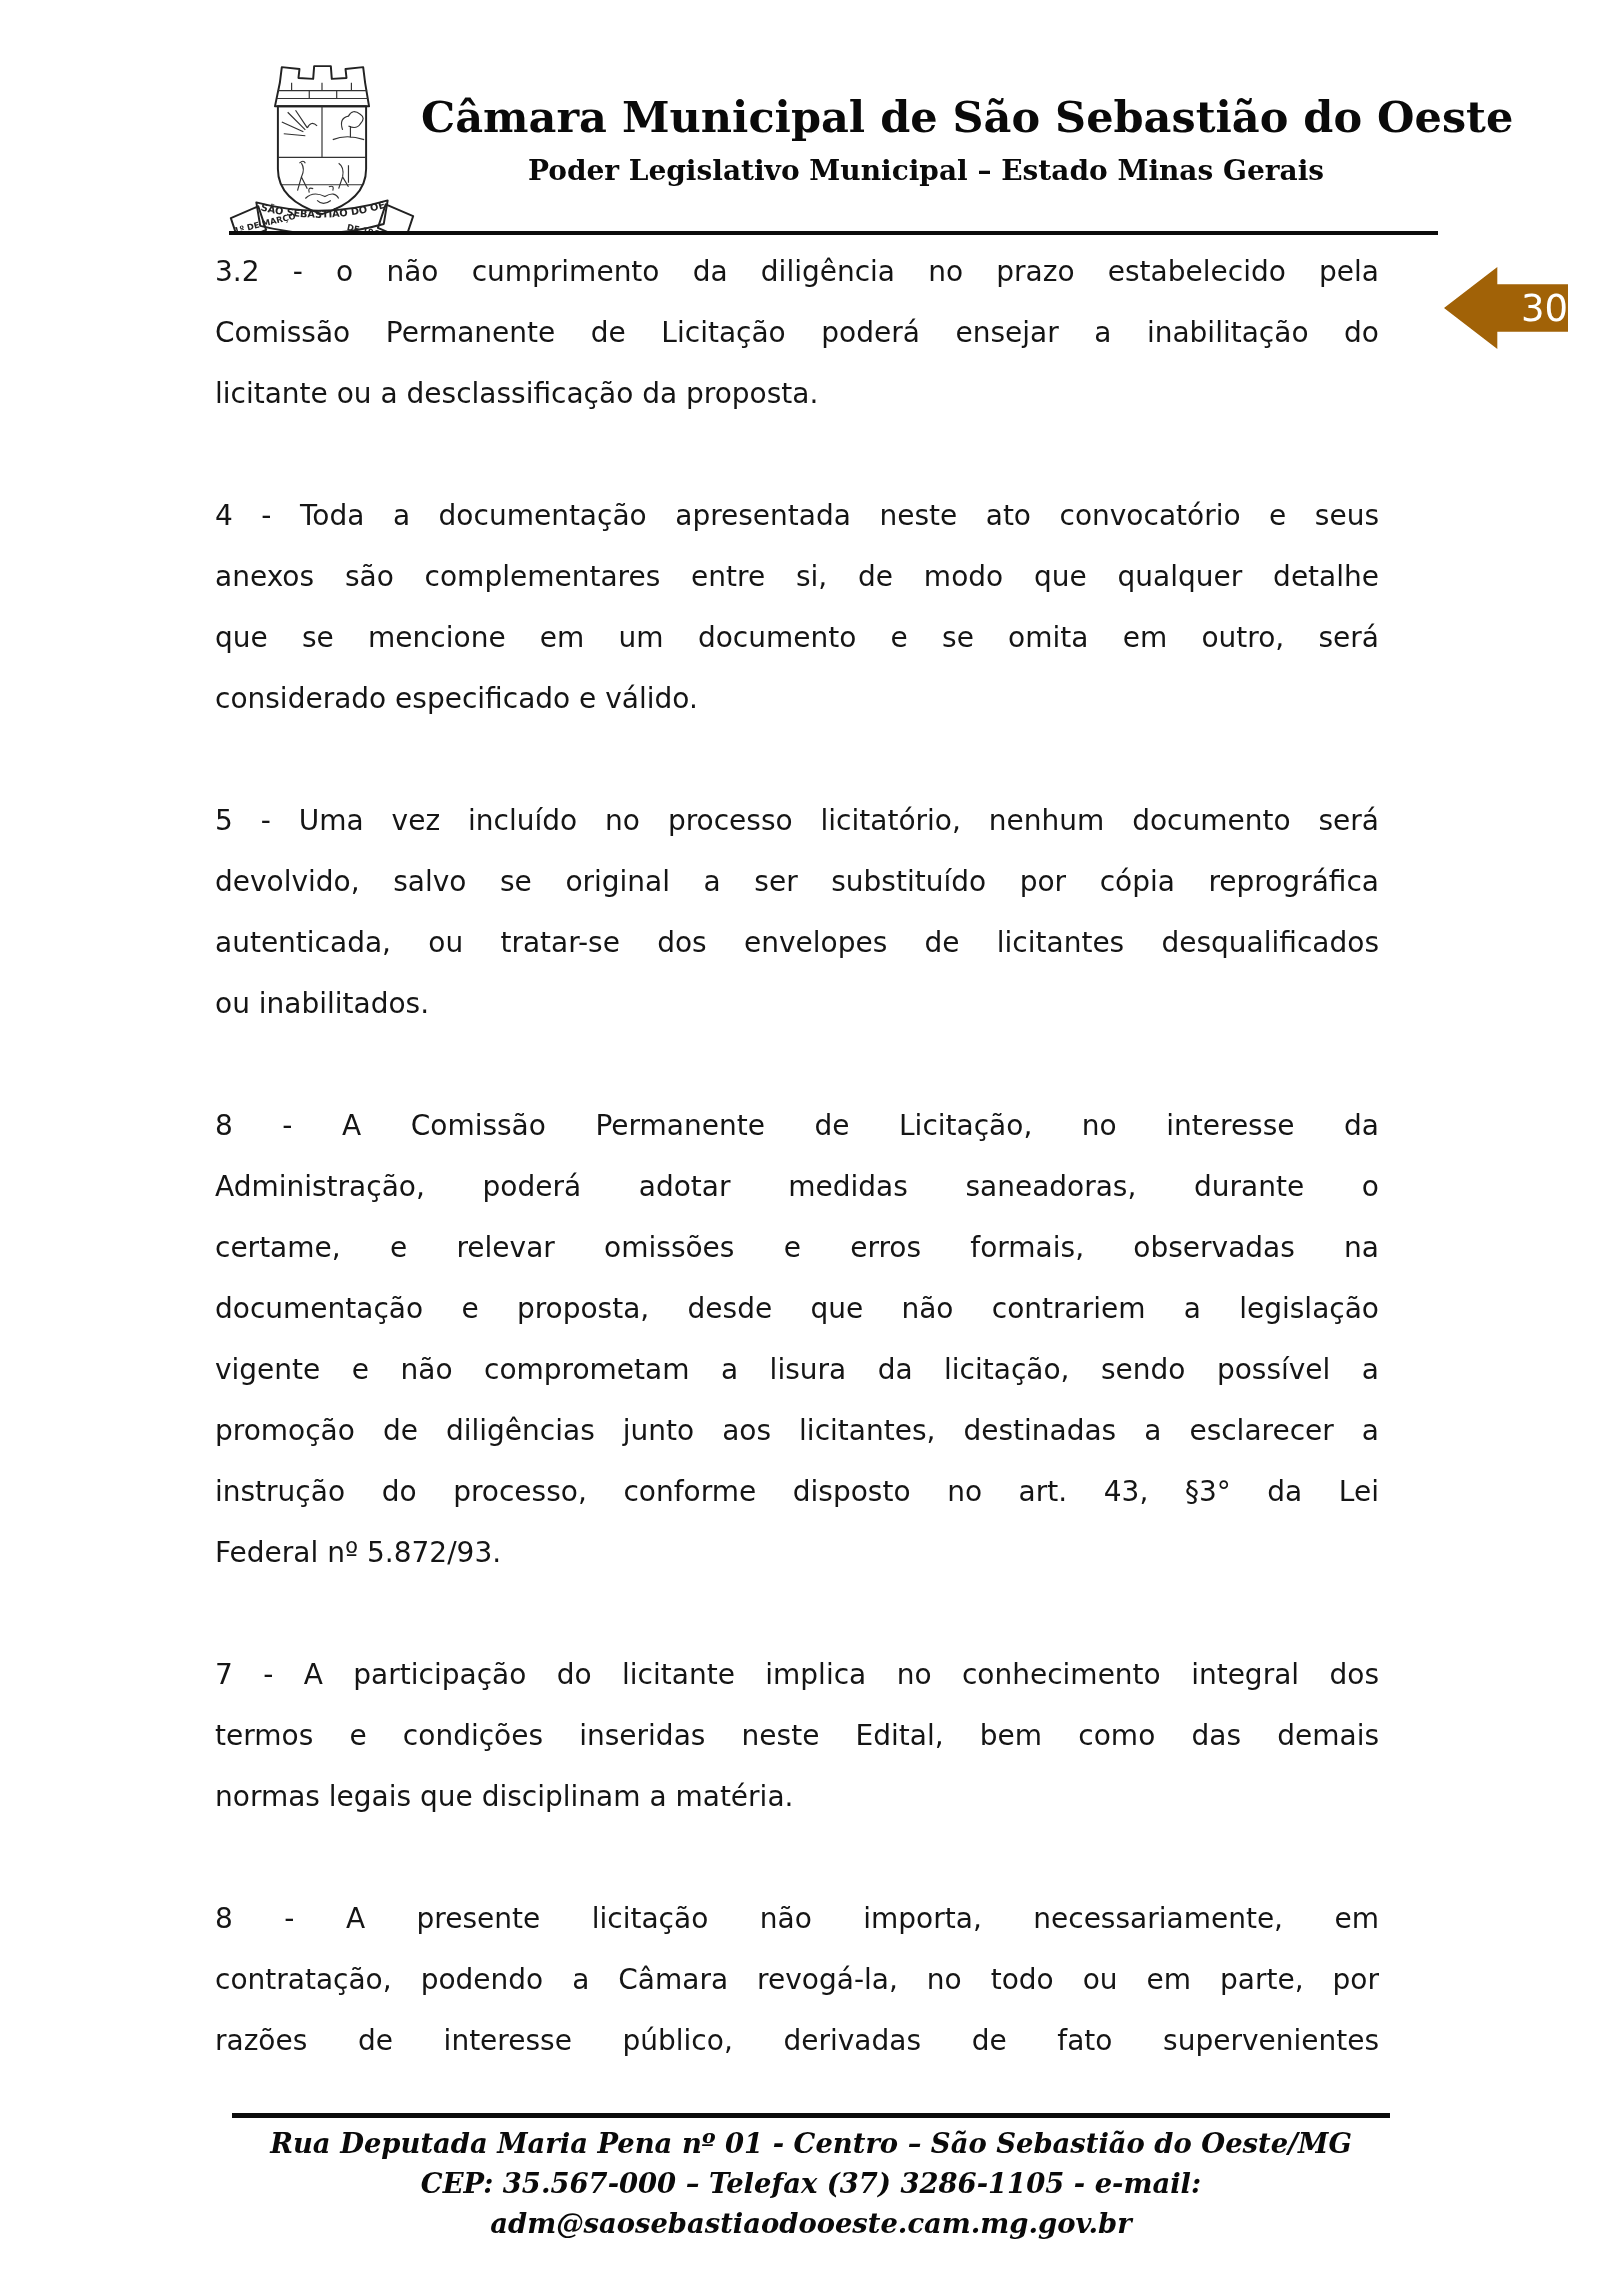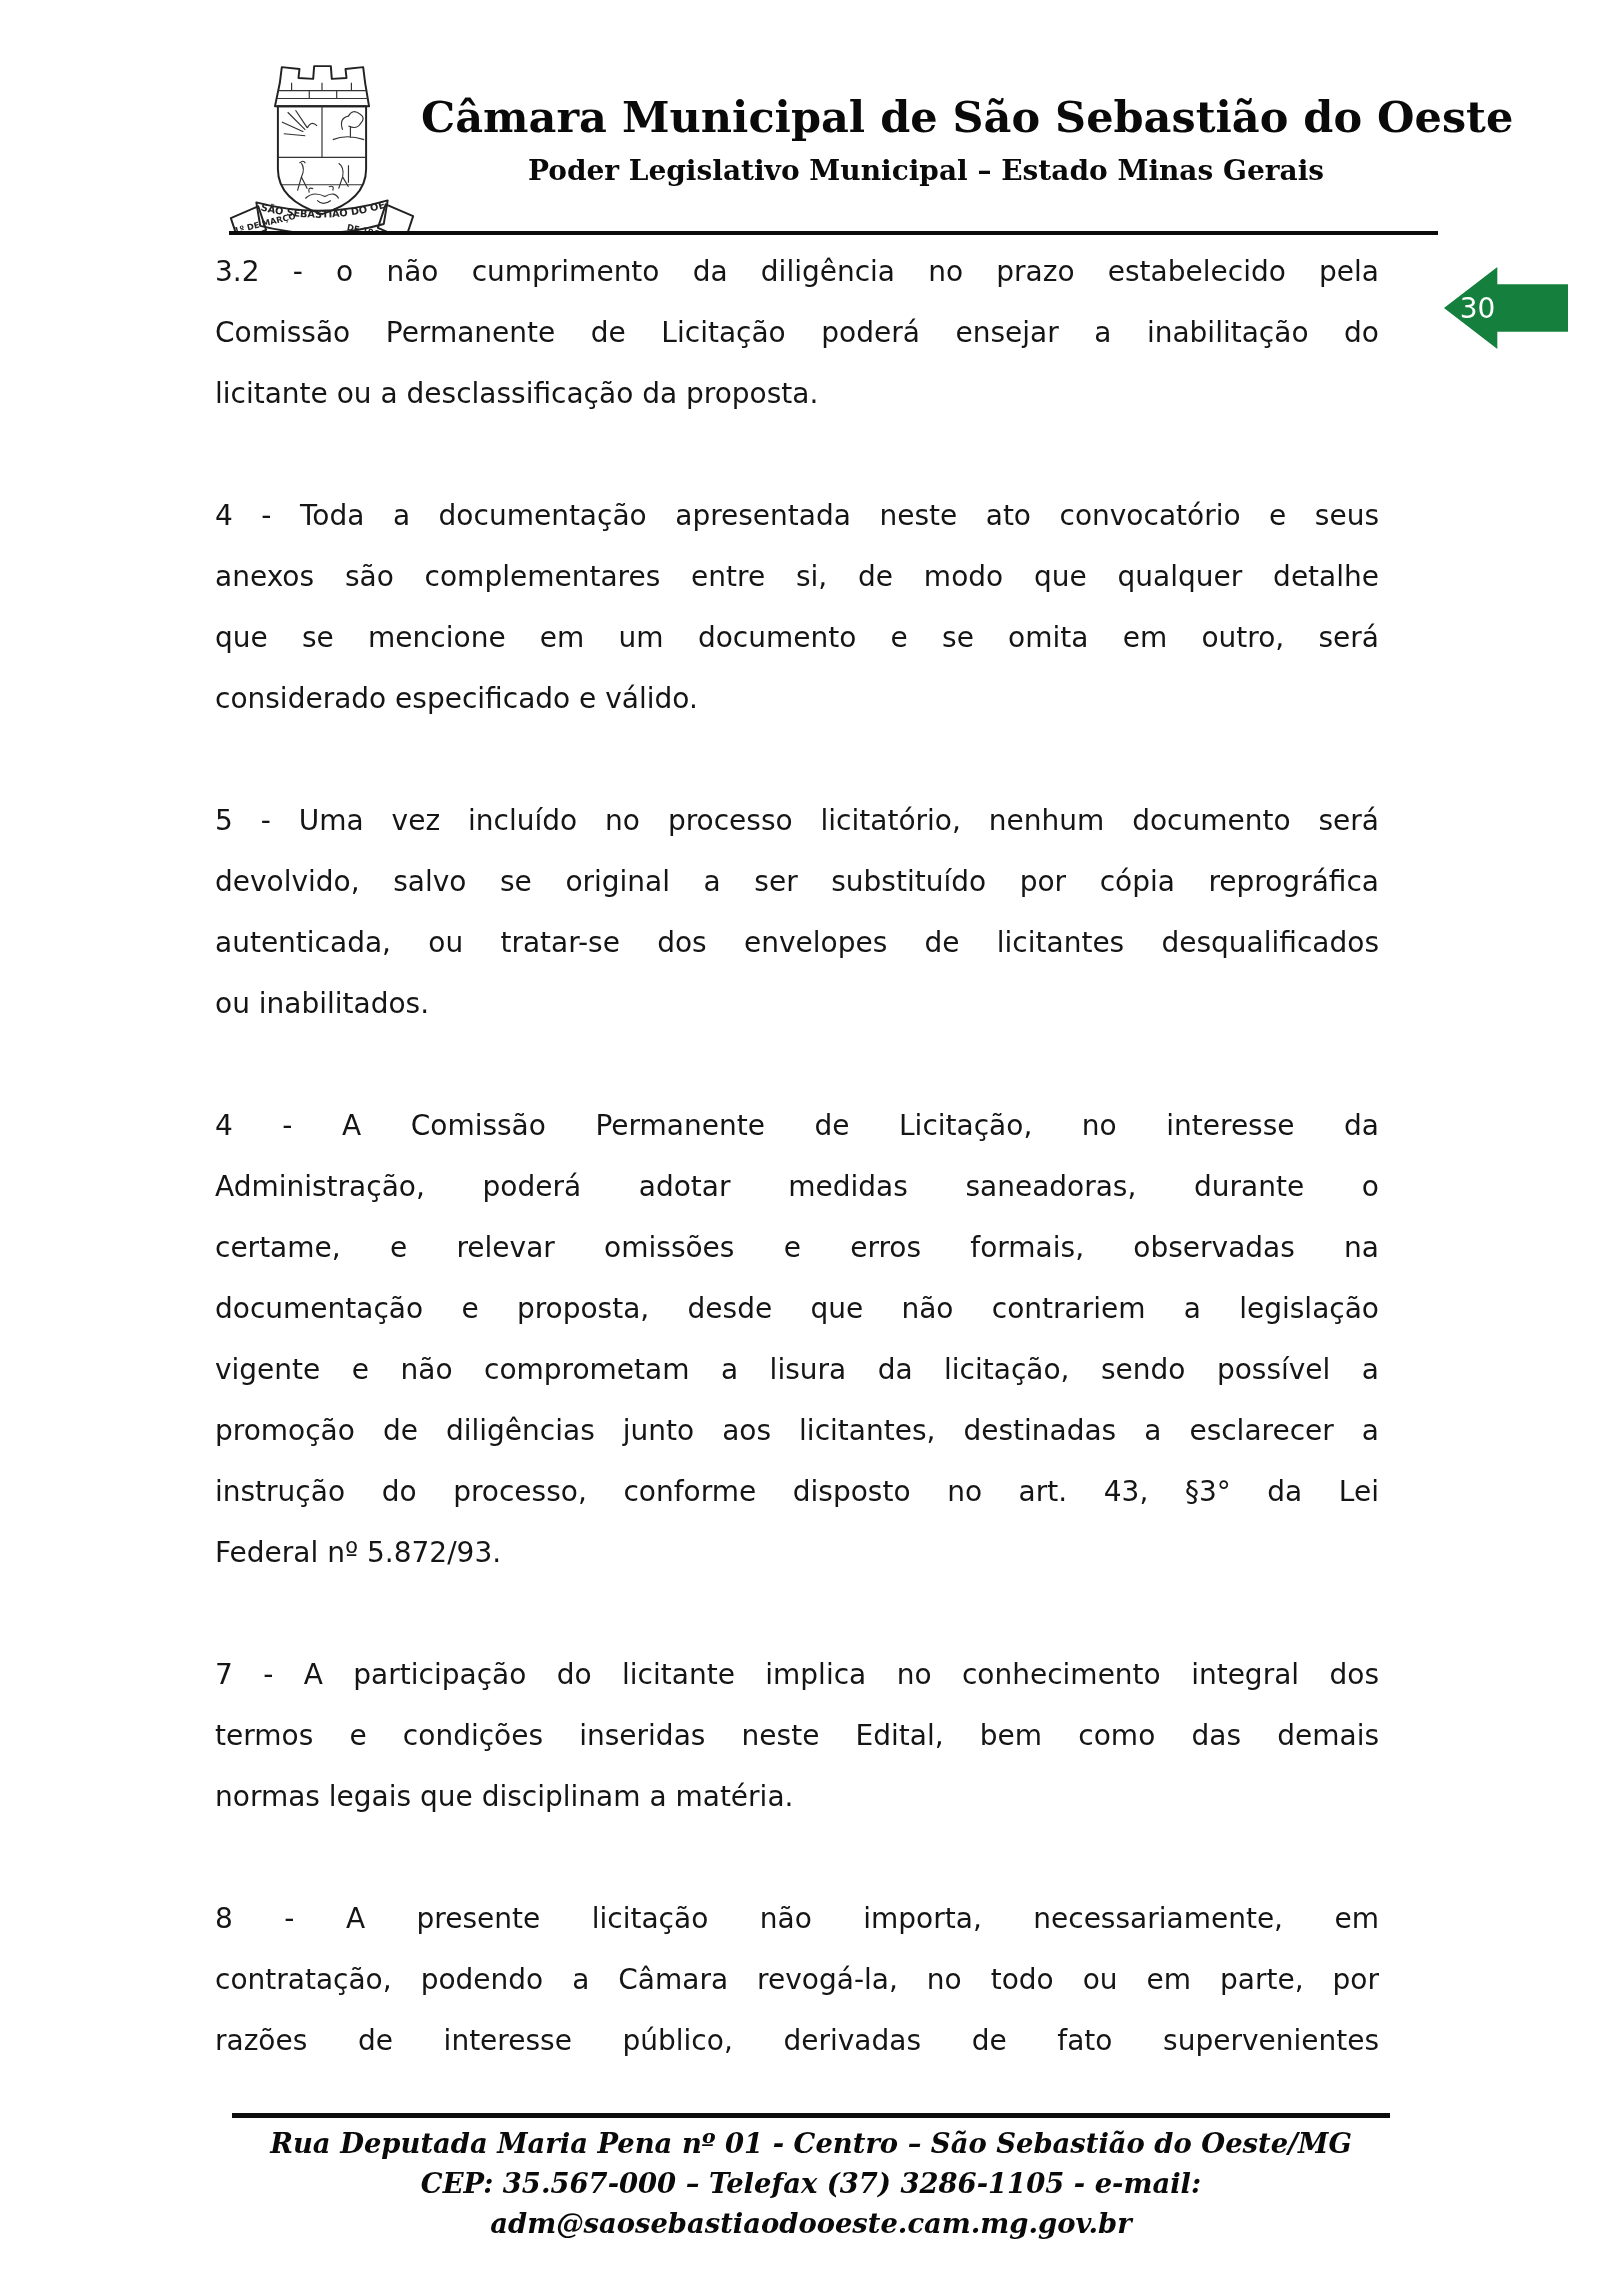--- a/index.html
+++ b/index.html
@@ -15,24 +15,24 @@
     font-size:43px; line-height:55px; color:#0a0a0a; white-space:nowrap;
   }
   .doc-subtitle{
     font-family:"DejaVu Serif", serif; font-weight:bold;
     font-size:28px; line-height:39px; margin-top:5.9px; color:#0a0a0a; white-space:nowrap;
   }
   .header-rule{position:absolute; left:229px; top:231px; width:1209px; height:3.9px; background:#0c0c0c;}
   
   .page-arrow{
     position:absolute; left:1444px; top:267px; width:124px; height:82px;
-    background:#15803d;
+    background:#a16207;
     clip-path:polygon(0 50%, 43% 0, 43% 21%, 100% 21%, 100% 79%, 43% 79%, 43% 100%);
-    display:flex; align-items:center; justify-content:flex-start; padding-left:15.7px; box-sizing:border-box;
-    color:#ffffff; font-size:28px;
+    display:flex; align-items:center; justify-content:flex-end; padding-left:15.7px; box-sizing:border-box;
+    color:#ffffff; font-size:37px;
   }
   
   .body-text{position:absolute; left:215px; top:241px; width:1164px; font-size:28px; line-height:61px;}
   .para{margin:0 0 61px 0;}
   .pline{text-align:justify; text-align-last:justify; white-space:normal; width:100%;}
   .pline.last{text-align-last:left;}
   
   .footer-rule{position:absolute; left:232px; top:2113px; width:1158px; height:4.9px; background:#0c0c0c;}
   .footer{
     position:absolute; left:232px; top:2123px; width:1158px; text-align:center;
@@ -108,21 +108,21 @@
       <span class="pline" style="display:block">que se mencione em um documento e se omita em outro, será</span>
       <span class="pline last" style="display:block">considerado especificado e válido.</span>
     </p>
     <p class="para">
       <span class="pline" style="display:block">5 - Uma vez incluído no processo licitatório, nenhum documento será</span>
       <span class="pline" style="display:block">devolvido, salvo se original a ser substituído por cópia reprográfica</span>
       <span class="pline" style="display:block">autenticada, ou tratar-se dos envelopes de licitantes desqualificados</span>
       <span class="pline last" style="display:block">ou inabilitados.</span>
     </p>
     <p class="para">
-      <span class="pline" style="display:block">4 - A Comissão Permanente de Licitação, no interesse da</span>
+      <span class="pline" style="display:block">8 - A Comissão Permanente de Licitação, no interesse da</span>
       <span class="pline" style="display:block">Administração, poderá adotar medidas saneadoras, durante o</span>
       <span class="pline" style="display:block">certame, e relevar omissões e erros formais, observadas na</span>
       <span class="pline" style="display:block">documentação e proposta, desde que não contrariem a legislação</span>
       <span class="pline" style="display:block">vigente e não comprometam a lisura da licitação, sendo possível a</span>
       <span class="pline" style="display:block">promoção de diligências junto aos licitantes, destinadas a esclarecer a</span>
       <span class="pline" style="display:block">instrução do processo, conforme disposto no art. 43, §3° da Lei</span>
       <span class="pline last" style="display:block">Federal nº 5.872/93.</span>
     </p>
     <p class="para">
       <span class="pline" style="display:block">7 - A participação do licitante implica no conhecimento integral dos</span>

